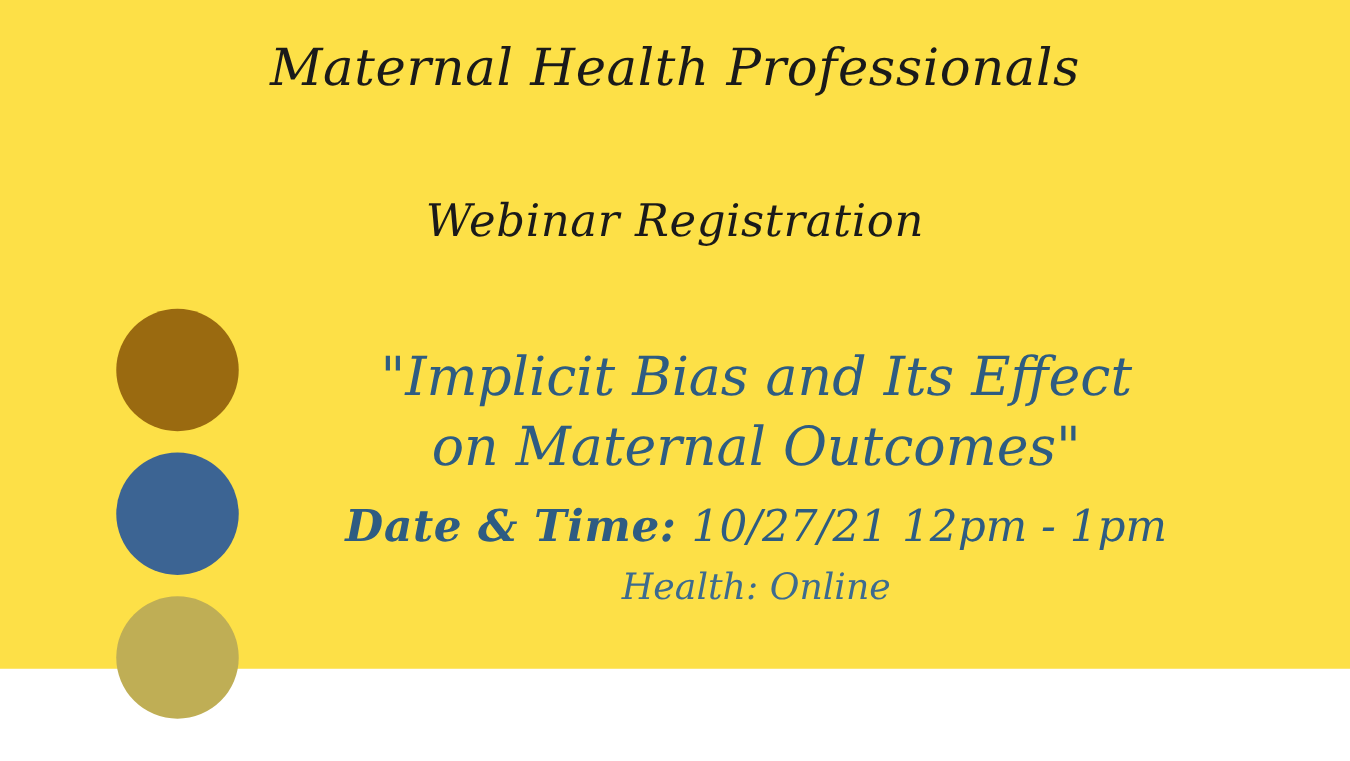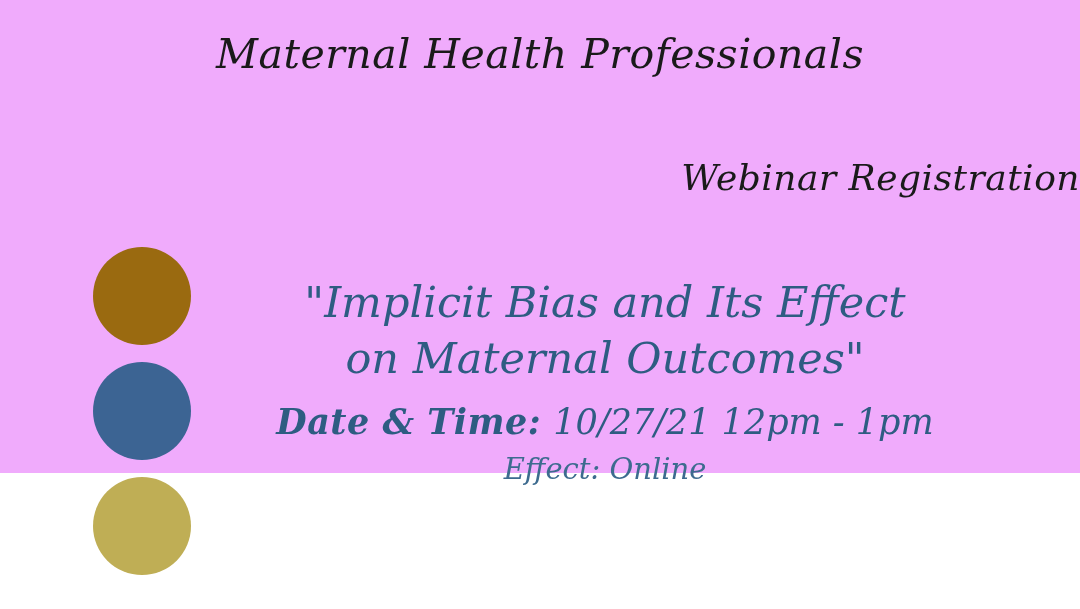--- a/index.html
+++ b/index.html
@@ -10,22 +10,22 @@
     width: 1080px;
     height: 609px;
     background: #ffffff;
     font-family: "Liberation Serif", serif;
     overflow: hidden;
     position: relative;
   }
   .poster {
     position: relative;
     width: 1080px;
-    height: 473px;
-    background: #f0abfc;
+    height: 535px;
+    background: #fde047;
   }
 
   
   .circles {
     position: absolute;
     left: 92px;
     top: 247px;
     width: 100px;
     display: flex;
     flex-direction: column;
@@ -50,21 +50,21 @@
     font-style: italic;
     font-size: 41px;
     color: #1a1a1a;
     letter-spacing: 0.5px;
   }
   .header-sub {
     position: absolute;
     top: 157px;
     left: 0;
     width: 1080px;
-    text-align: right;
+    text-align: center;
     font-family: "DejaVu Serif", serif;
     font-style: italic;
     font-size: 36px;
     color: #1a1a1a;
     letter-spacing: 0.5px;
   }
 
   
   .content {
     position: absolute;
@@ -126,16 +126,16 @@
   <div class="content">
     <div class="webinar-title">
       <span class="line1">"Implicit Bias and Its Effect</span>
       <span class="line2">on Maternal Outcomes"</span>
     </div>
 
     <div class="datetime">
       <span class="label">Date &amp; Time:</span><span class="value">10/27/21  12pm - 1pm</span>
     </div>
 
-    <div class="where">Effect: Online</div>
+    <div class="where">Health: Online</div>
   </div>
 
 </div>
 
 </body></html>

